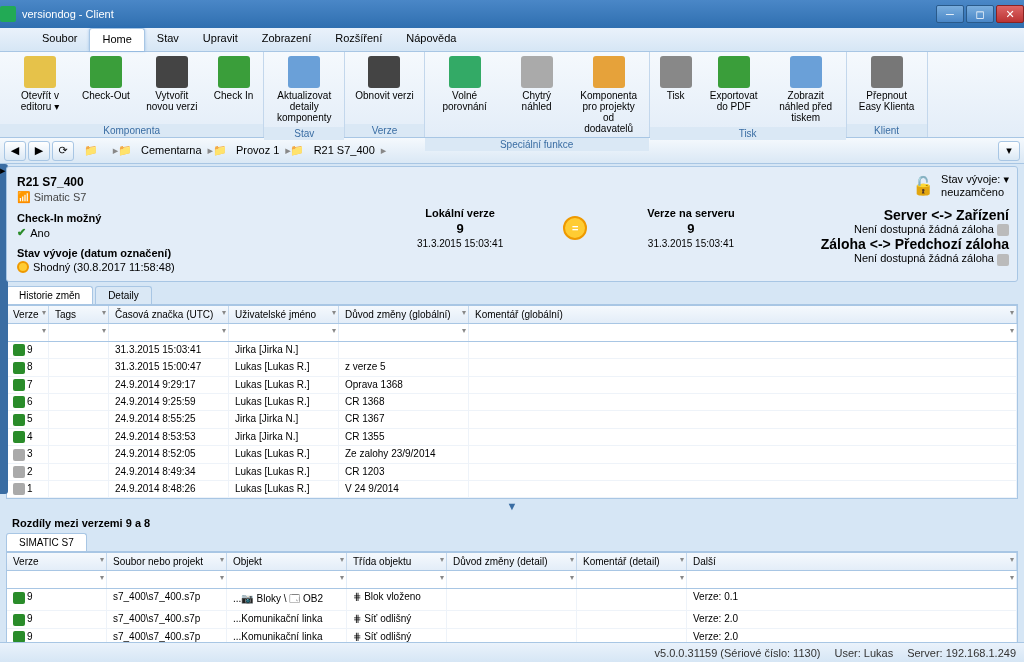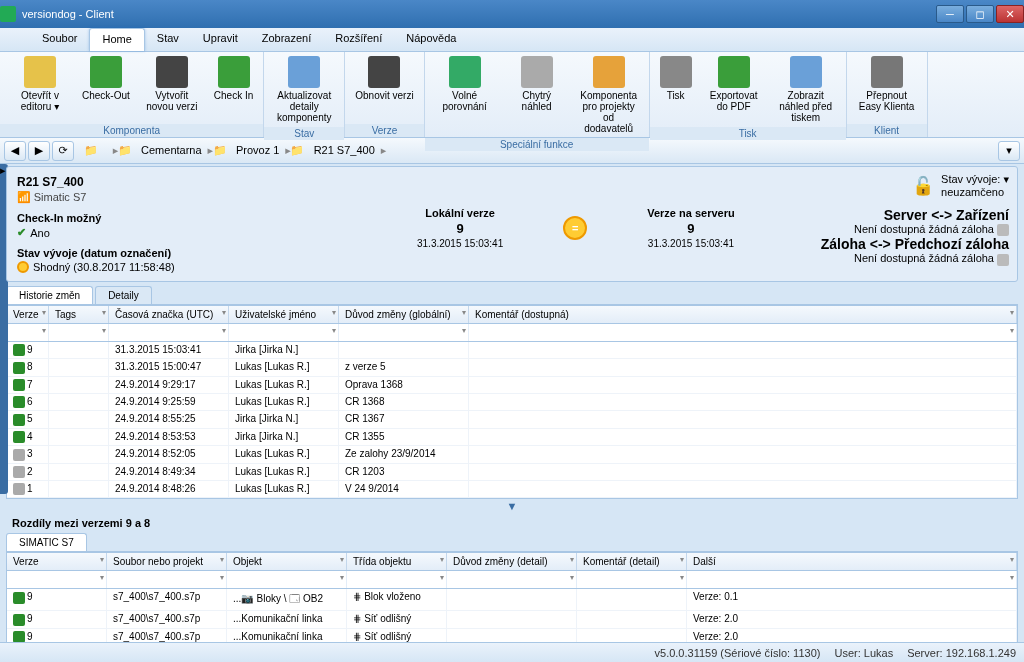--- a/index.html
+++ b/index.html
@@ -248,21 +248,21 @@
       <div class="tab">Detaily</div>
     </div>
 
   <div class="grid">
     <div class="ghead" id="g1head">
         <div class="gh col-v">Verze</div>
         <div class="gh col-tag">Tags</div>
         <div class="gh col-ts">Časová značka (UTC)</div>
         <div class="gh col-user">Uživatelské jméno</div>
         <div class="gh col-reason">Důvod změny (globální)</div>
-        <div class="gh col-comment">Komentář (dostupná)</div>
+        <div class="gh col-comment">Komentář (globální)</div>
       </div>
     <div class="gfilter" id="g1filter">
         <div class="gf col-v"><input style=""></div>
         <div class="gf col-tag"><input style=""></div>
         <div class="gf col-ts"><input style=""></div>
         <div class="gf col-user"><input style=""></div>
         <div class="gf col-reason"><input style=""></div>
         <div class="gf col-comment"><input style=""></div>
       </div>
     <div id="g1body">

